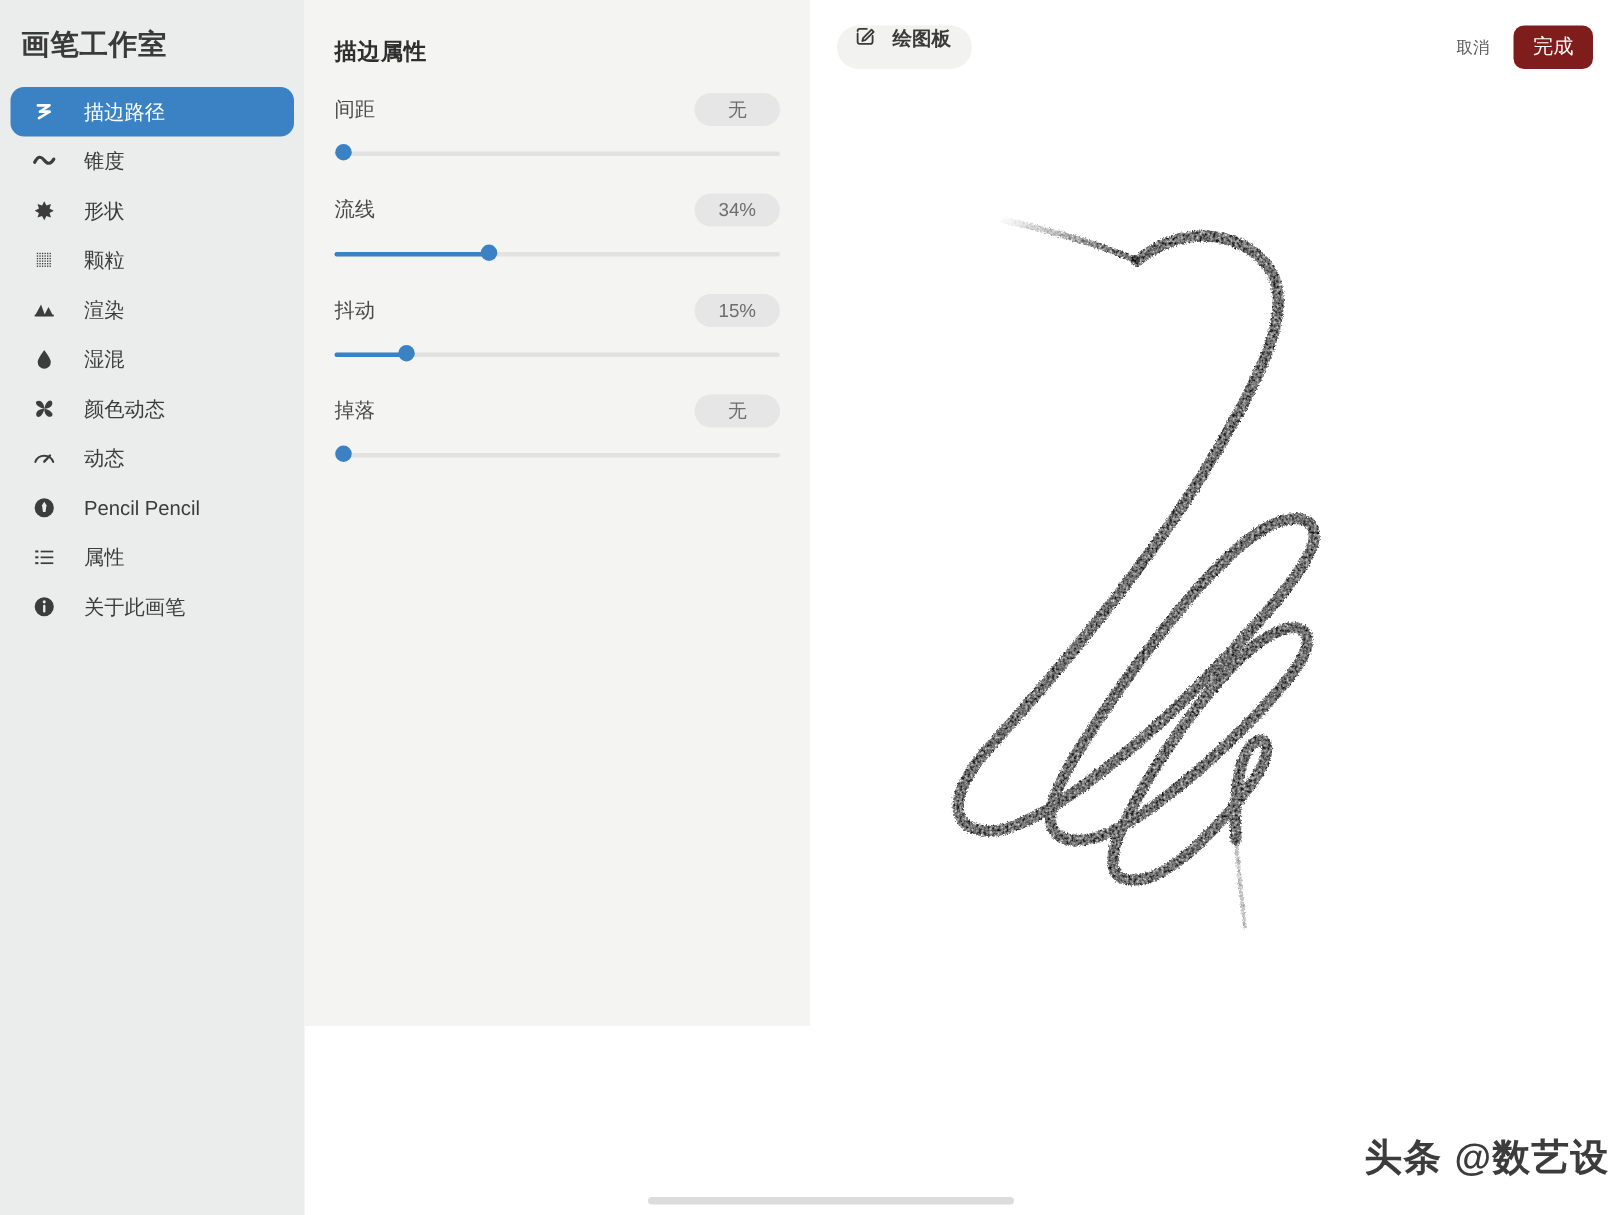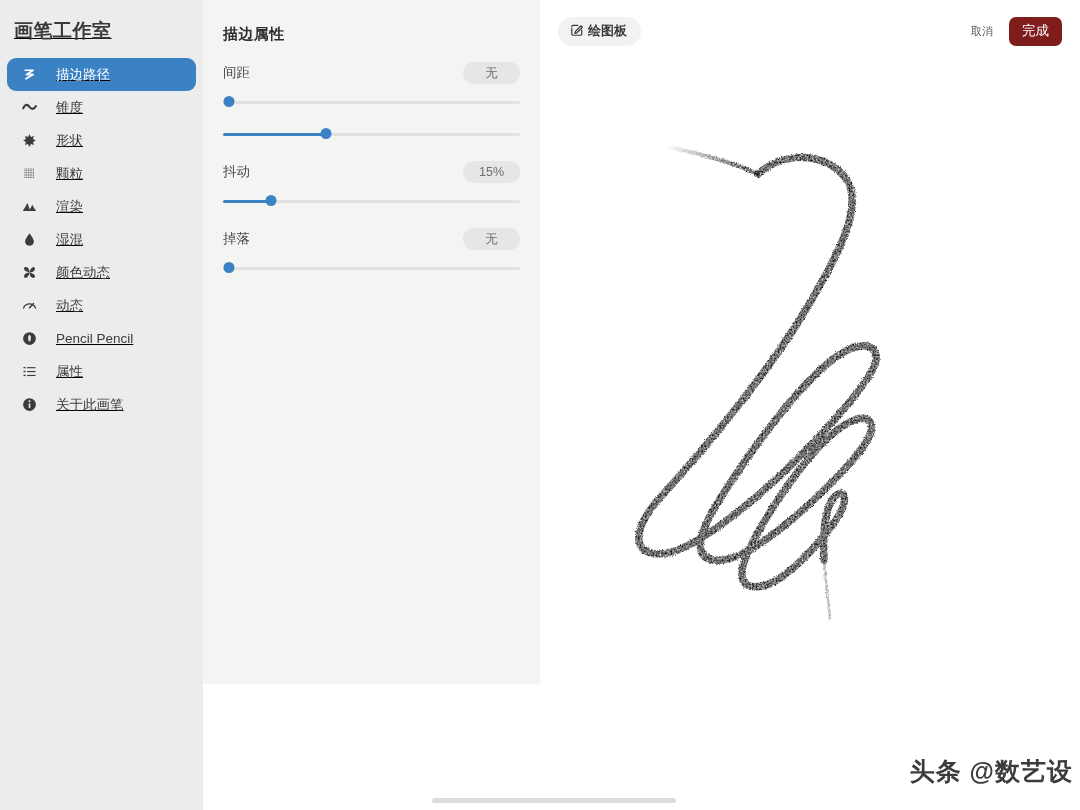--- a/index.html
+++ b/index.html
@@ -15,21 +15,20 @@
     display: flex;
   }
 
   
   #sidebar {
     width: 203px;
     height: 810px;
     background: #ebecec;
     flex: 0 0 203px;
     position: relative;
-    text-decoration: underline;
   }
   #app-title {
     font-size: 19px;
     font-weight: bold;
     color: #3a3a3a;
     padding: 21px 0 0 14px;
     letter-spacing: 0.5px;
     line-height: 1;
   }
   #nav-list {
@@ -146,22 +145,22 @@
   #canvas-toolbar {
     position: absolute;
     top: 0; left: 0; right: 0;
     height: 62px;
     display: flex;
     align-items: center;
     padding: 0 18px 0 18px;
   }
   #drawpad-button {
     display: inline-flex;
-    align-items: center;
-    gap: 4px;
+    align-items: flex-start;
+    gap: 11px;
     background: #f2f2f0;
     border-radius: 15px;
     height: 29px;
     padding: 0 14px 0 12px;
     font-size: 13px;
     color: #3a3a3a;
     font-weight: bold;
   }
   #toolbar-spacer { flex: 1 1 auto; }
   #cancel-button {
@@ -367,20 +366,24 @@
             <div class="slider-label">间距</div>
             <div class="slider-value">无</div>
           </div>
           <div class="slider-track-wrap">
             <div class="slider-track"></div>
             <div class="slider-fill" style="width: 0%;"></div>
             <div class="slider-thumb" style="left: calc(0% + 5.5px);"></div>
           </div>
         </div>
         <div class="slider-row">
+          <div class="slider-head">
+            <div class="slider-label">流线</div>
+            <div class="slider-value">34%</div>
+          </div>
           <div class="slider-track-wrap">
             <div class="slider-track"></div>
             <div class="slider-fill" style="width: 34%;"></div>
             <div class="slider-thumb" style="left: calc(34% + 1.76px);"></div>
           </div>
         </div>
         <div class="slider-row">
           <div class="slider-head">
             <div class="slider-label">抖动</div>
             <div class="slider-value">15%</div>

